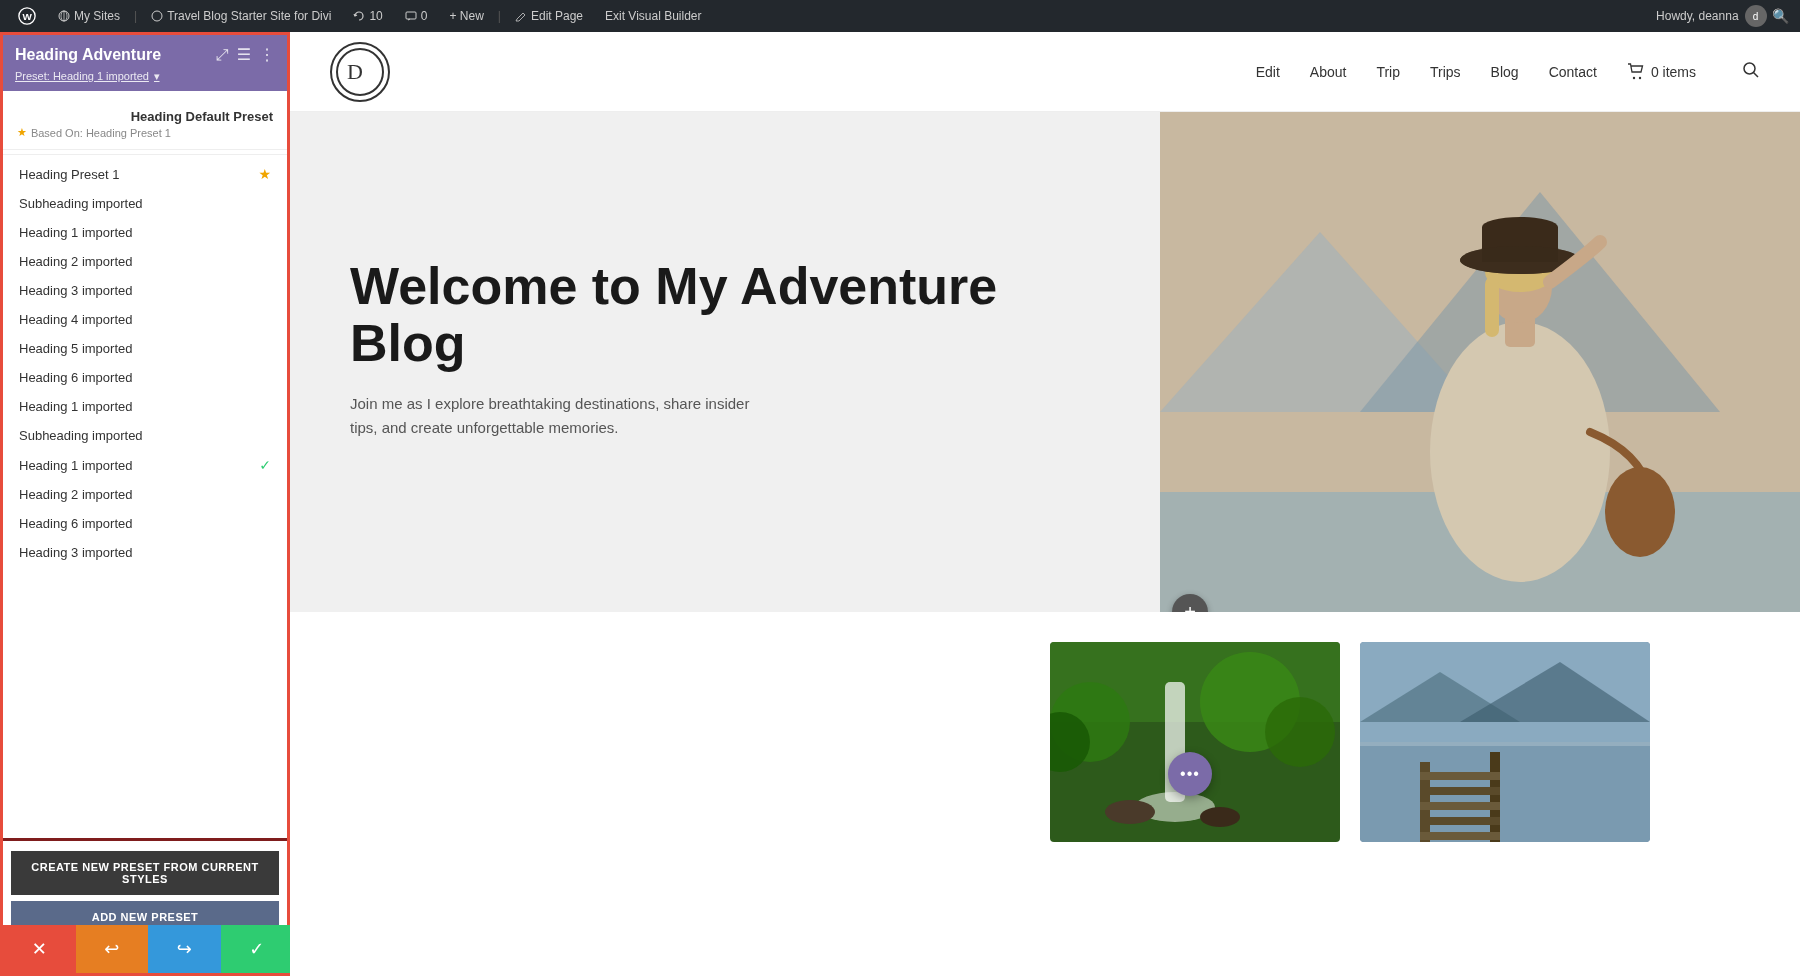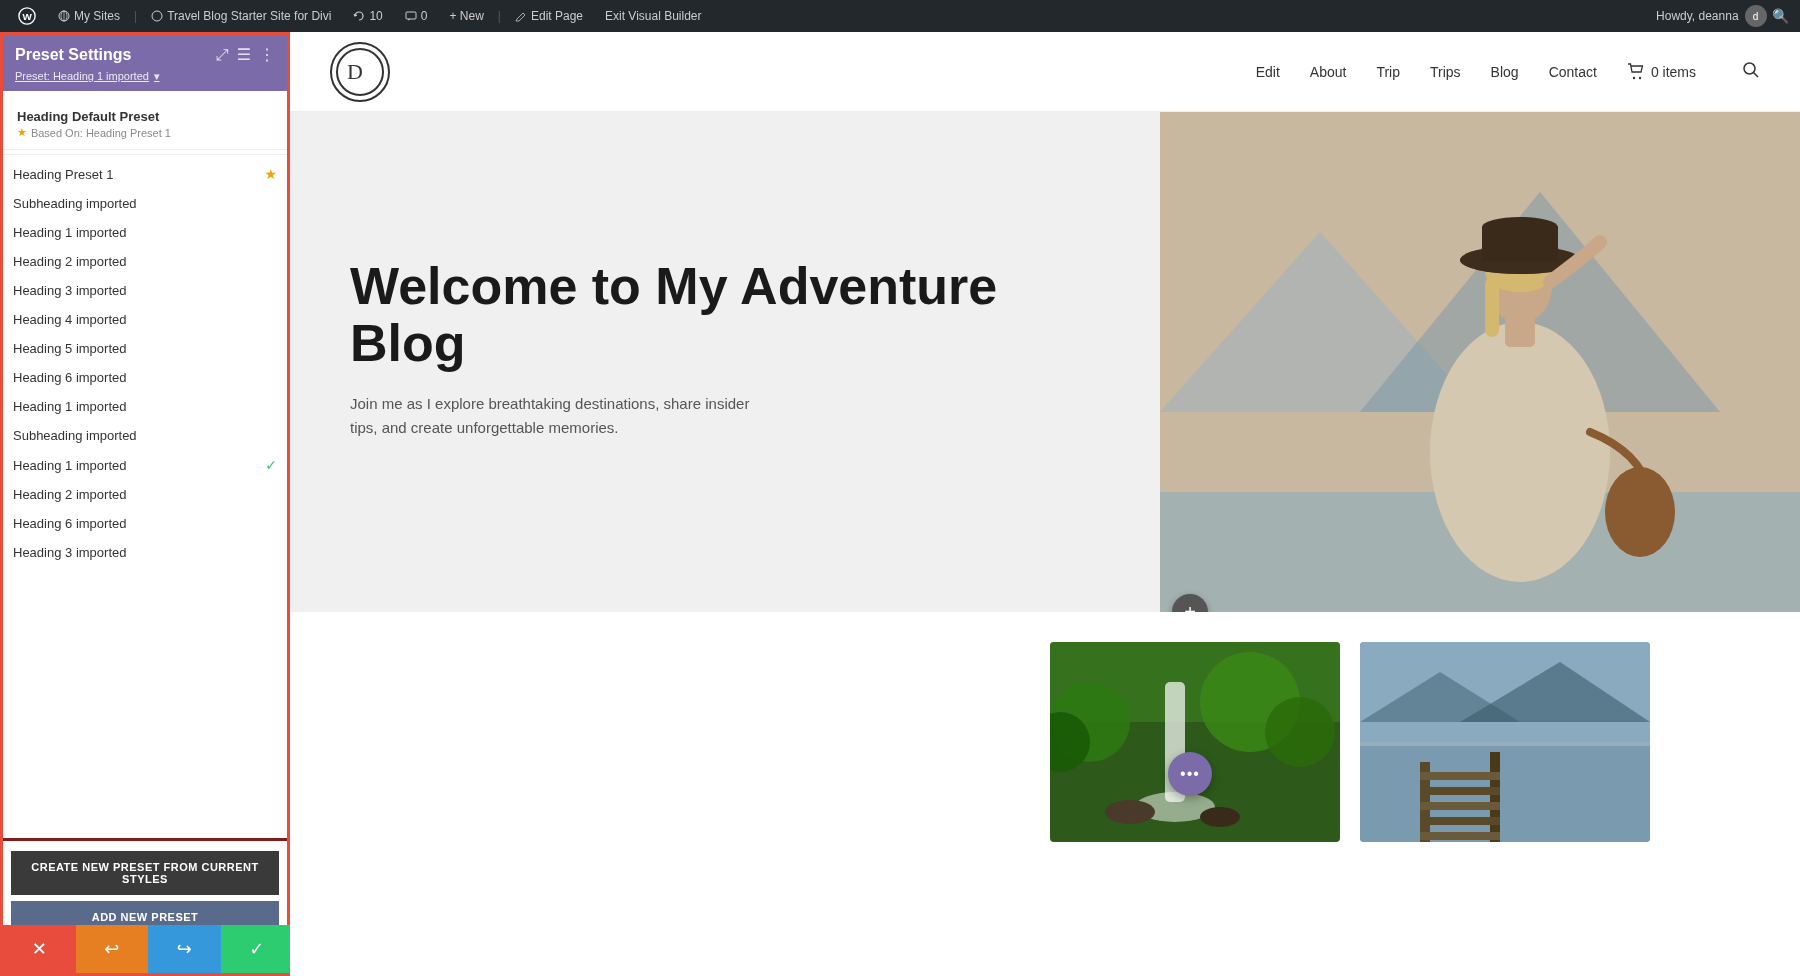--- a/index.html
+++ b/index.html
@@ -30,32 +30,32 @@
     }
     .panel-title { font-size: 16px; font-weight: 600; color: #fff; }
     .panel-header-icons { display: flex; gap: 8px; align-items: center; }
     .panel-icon { color: rgba(255,255,255,0.8); cursor: pointer; font-size: 16px; }
     .panel-preset-label { font-size: 11px; color: rgba(255,255,255,0.85); padding: 0 12px 8px 12px; cursor: pointer; }
     .panel-preset-label span { text-decoration: underline; }
     .panel-preset-label .arrow { margin-left: 2px; }
 
     
     .preset-list-container {
-      background: #fff; flex: 1; overflow-y: auto; padding: 8px 0;
+      background: #fff; flex: 1; overflow-y: auto; padding: 8px 0; text-align: right;
     }
     .preset-default-block {
       padding: 10px 14px; border-bottom: 1px solid #eee; cursor: pointer;
     }
     .preset-default-name { font-size: 13px; font-weight: 600; color: #333; }
     .preset-default-based { font-size: 11px; color: #888; display: flex; align-items: center; gap: 4px; margin-top: 2px; }
     .star-icon { color: #f0a500; font-size: 11px; }
 
     .preset-item {
       display: flex; align-items: center; justify-content: space-between;
-      padding: 7px 10px; cursor: pointer; font-size: 13px; color: #333;
+      padding: 7px 16px; cursor: pointer; font-size: 13px; color: #333;
     }
     .preset-item .check-icon { color: #2ecc71; font-size: 14px; }
     .preset-item .star-icon-item { color: #ccc; font-size: 14px; }
     .preset-item .star-icon-item.active { color: #f0a500; }
 
     .preset-divider { height: 1px; background: #eee; margin: 4px 0; }
 
     
     .panel-buttons { background: #fff; border-top: 3px solid #7f1d1d; }
     .btn-create-preset {
@@ -210,21 +210,21 @@
     <span>Howdy, deanna</span>
     <div class="avatar-circle">d</div>
     <span style="color:#ccc;font-size:14px;">🔍</span>
   </div>
 </div>
 
 <div class="main-area">
 
   <div class="left-panel">
     <div class="panel-header">
-      <span class="panel-title">Preset Settings</span>
+      <span class="panel-title">Heading Adventure</span>
       <div class="panel-header-icons">
         <span class="panel-icon" title="Expand">⤢</span>
         <span class="panel-icon" title="Layout">☰</span>
         <span class="panel-icon" title="More">⋮</span>
       </div>
     </div>
     <div class="panel-preset-label">
       <span>Preset: Heading 1 imported</span>
       <span class="arrow">▾</span>
     </div>

